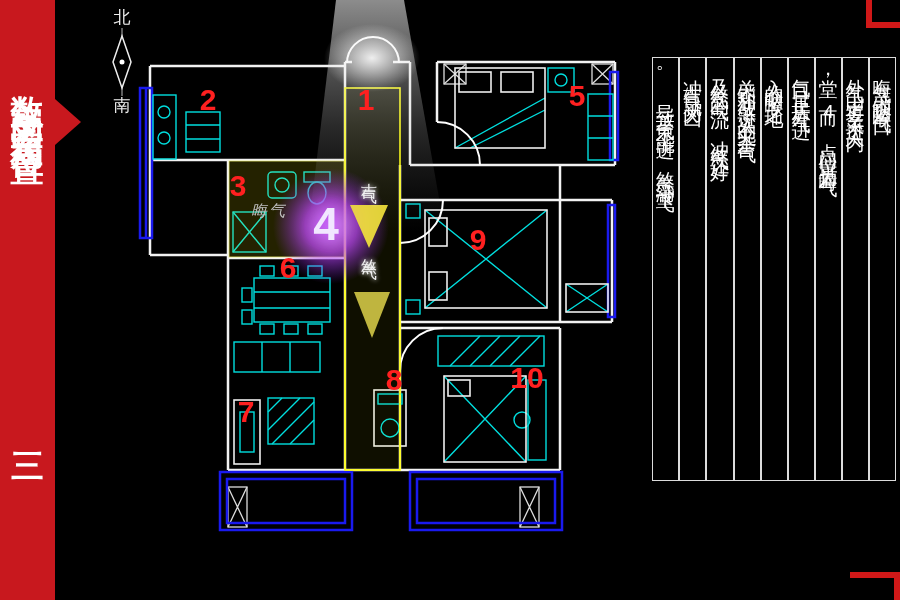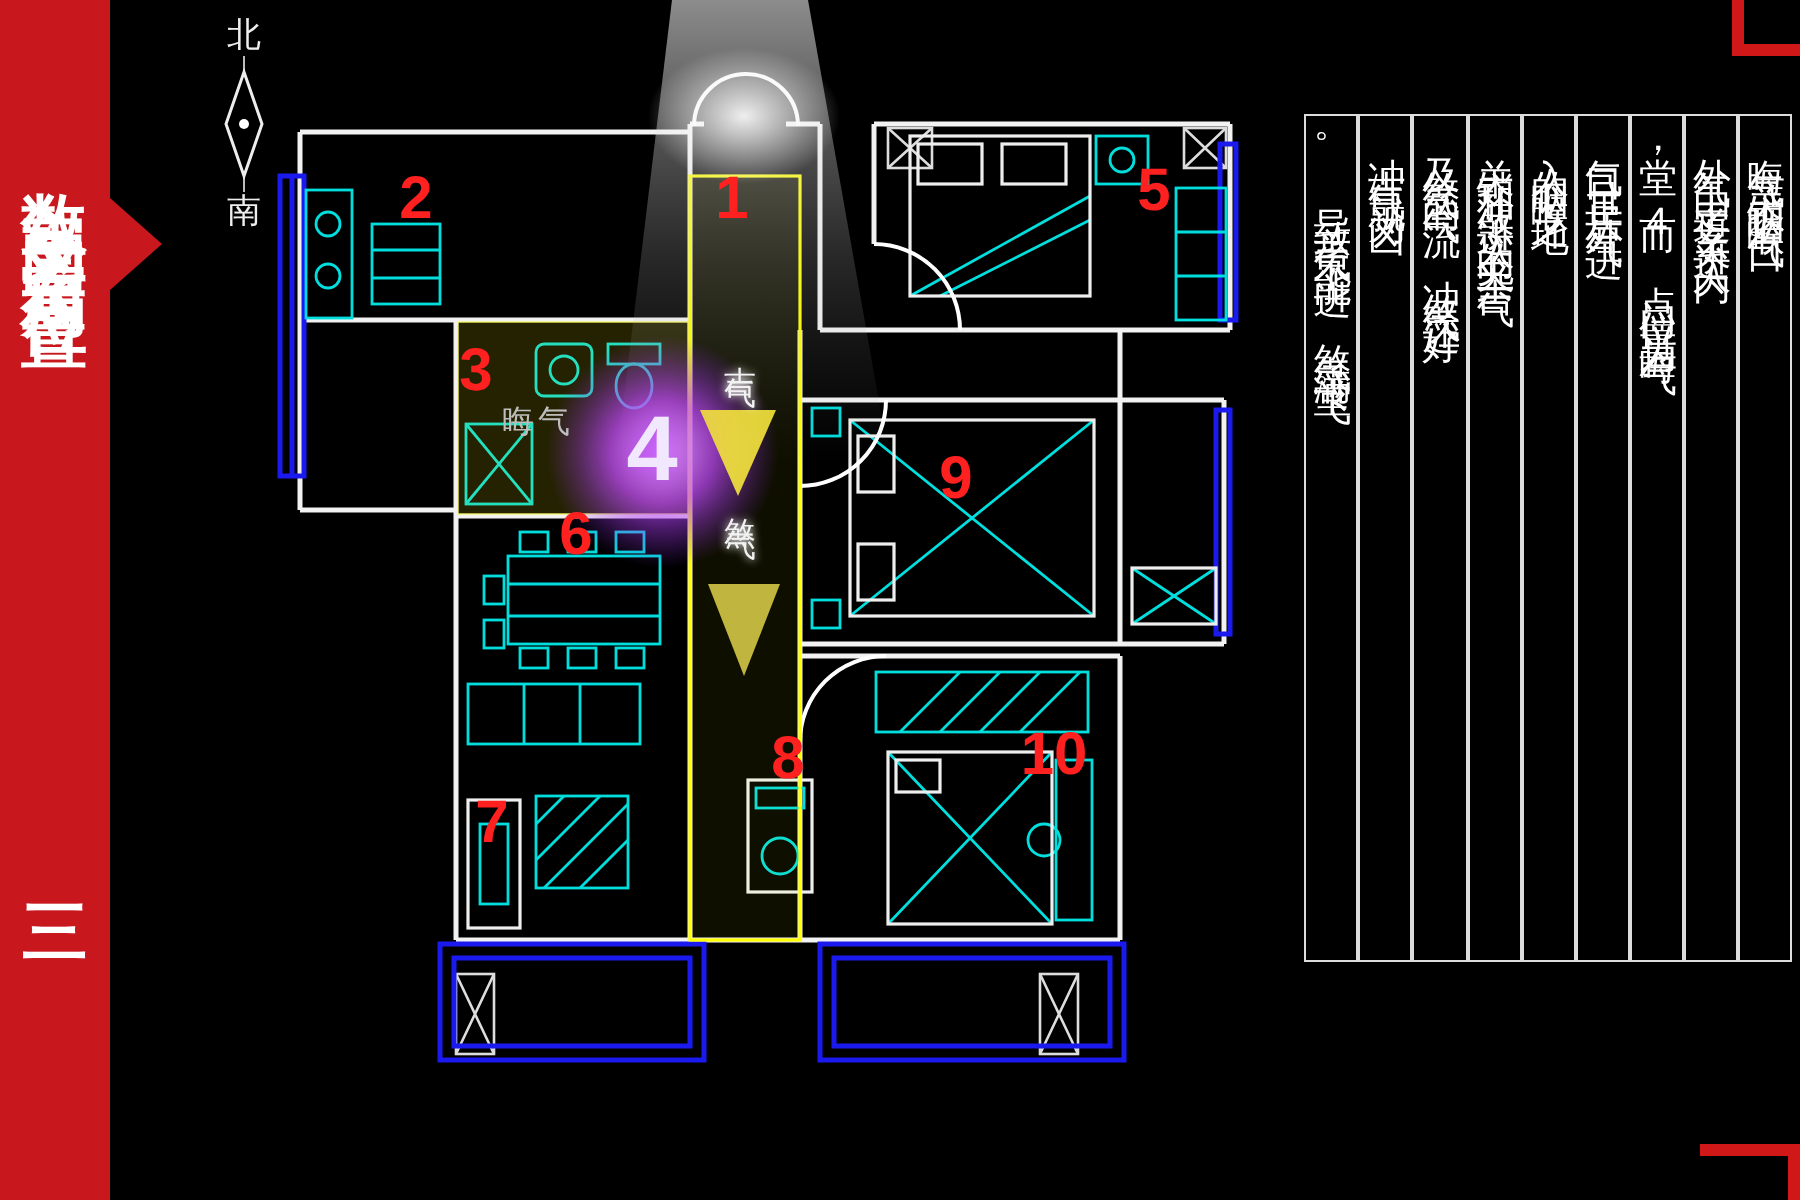--- a/index.html
+++ b/index.html
@@ -33,21 +33,21 @@
   .mk4{left:326px;top:224px;} .mk5{left:577px;top:96px;}  .mk6{left:288px;top:268px;}
   .mk7{left:246px;top:412px;} .mk8{left:394px;top:380px;} .mk9{left:478px;top:240px;}
   .mk10{left:527px;top:378px;text-align:right;}
 
   
   .flow-v{position:absolute;z-index:6;writing-mode:vertical-rl;text-orientation:upright;
     color:#f2f2f2;font-size:16px;letter-spacing:6px;line-height:1;text-shadow:0 0 5px #fff;}
   .lbl-ji{left:361px;top:170px;}
   .lbl-sha{left:361px;top:246px;}
   .lbl-hui{position:absolute;left:251px;top:201px;z-index:6;color:#bdbdbd;
-    font-size:16px;letter-spacing:2px;}
+    font-size:16px;letter-spacing:2px;font-style:italic;}
 
   
   .panel{position:absolute;top:57px;height:424px;display:flex;flex-direction:row-reverse;z-index:10;}
   .panel-left{left:652px;width:136px;}
   .panel-right{left:790px;width:106px;}
   .panel .col{flex:1;writing-mode:vertical-rl;text-orientation:upright;
     border:1px solid #dcdcdc;color:#fff;font-size:19px;letter-spacing:6px;
     line-height:25px;padding-top:6px;box-sizing:border-box;background:#000;}
 
   

